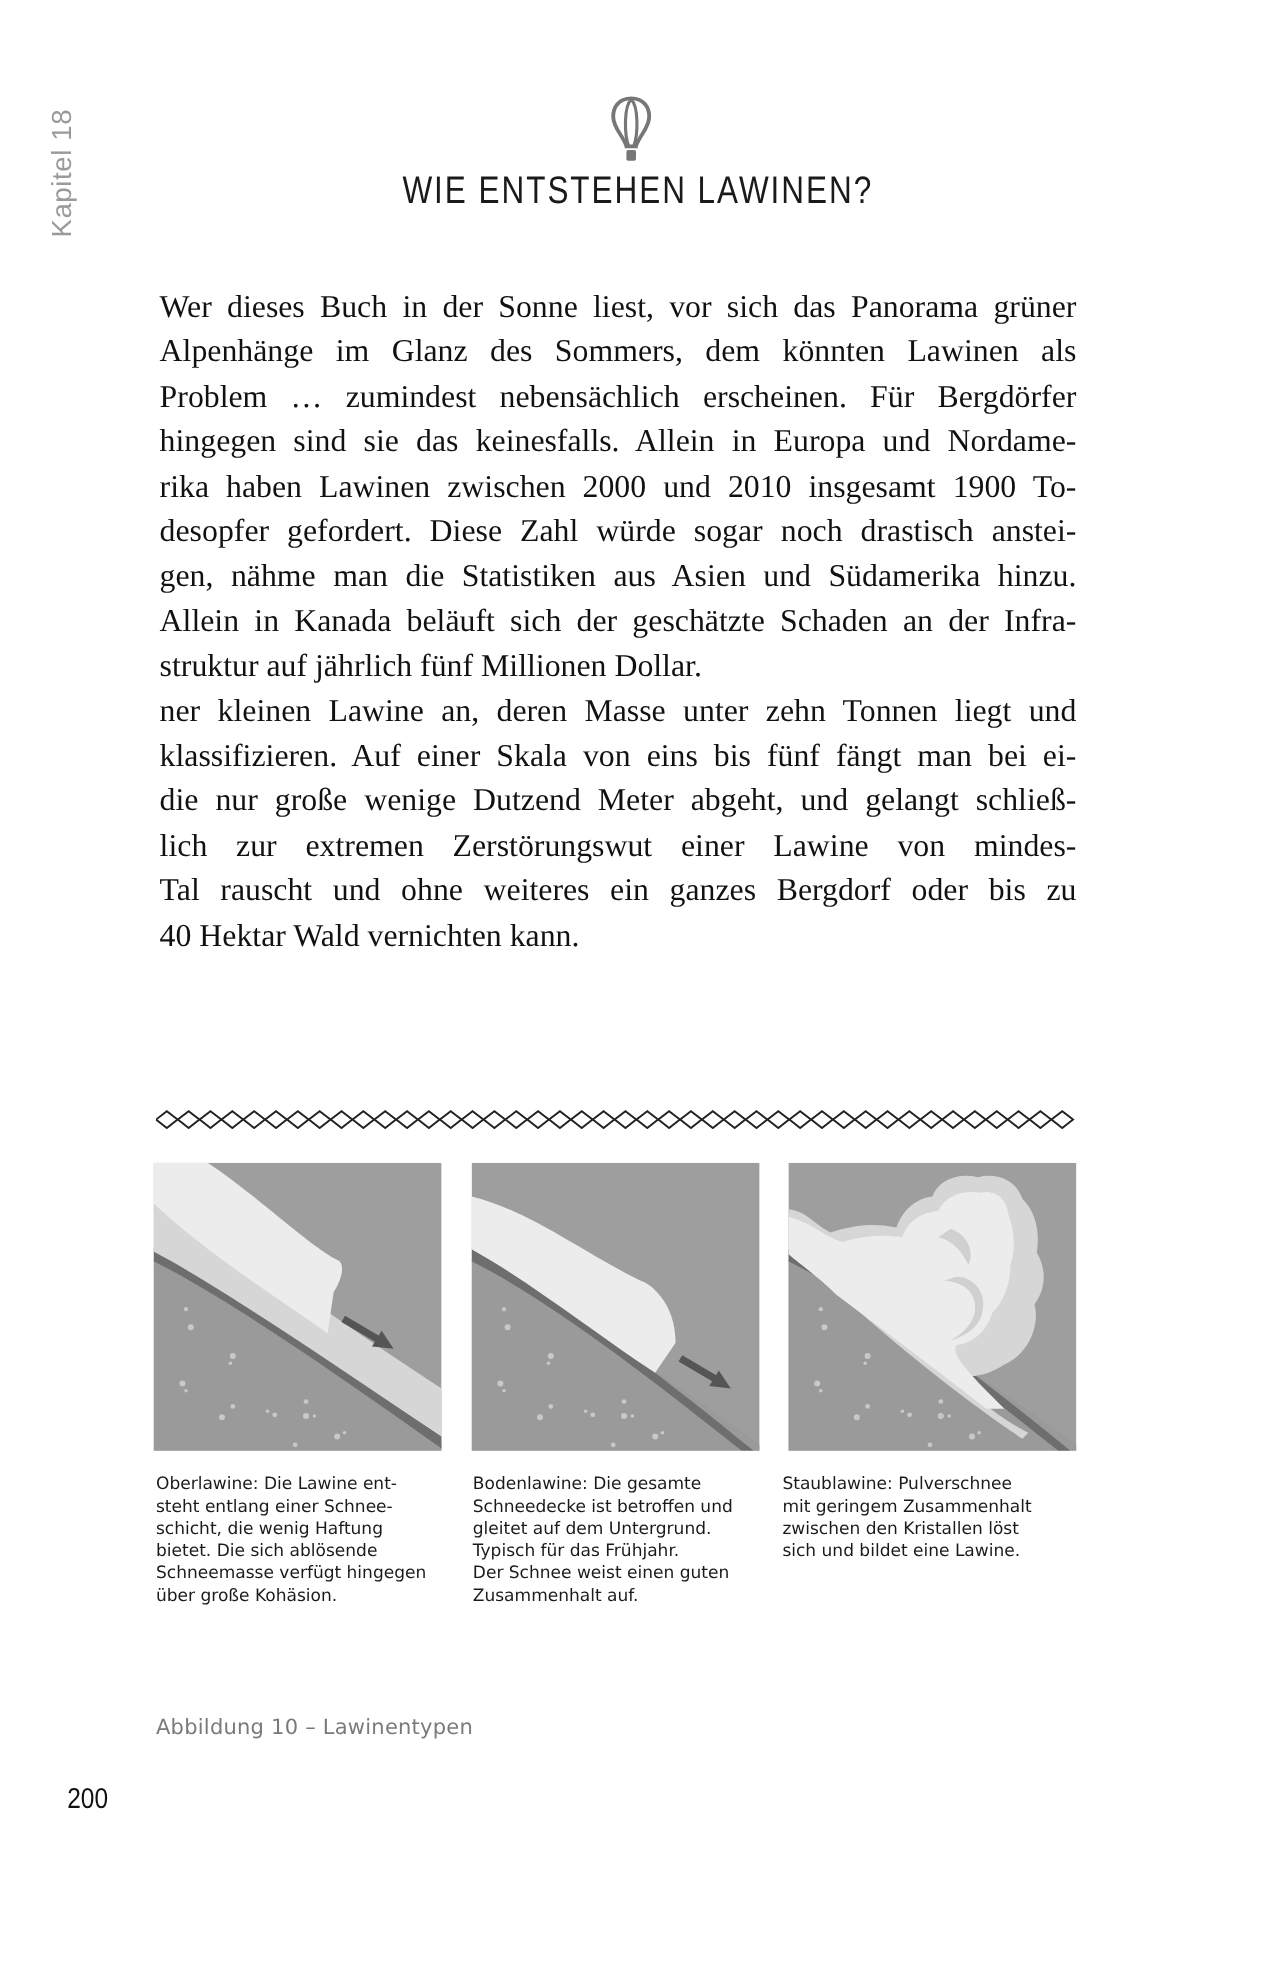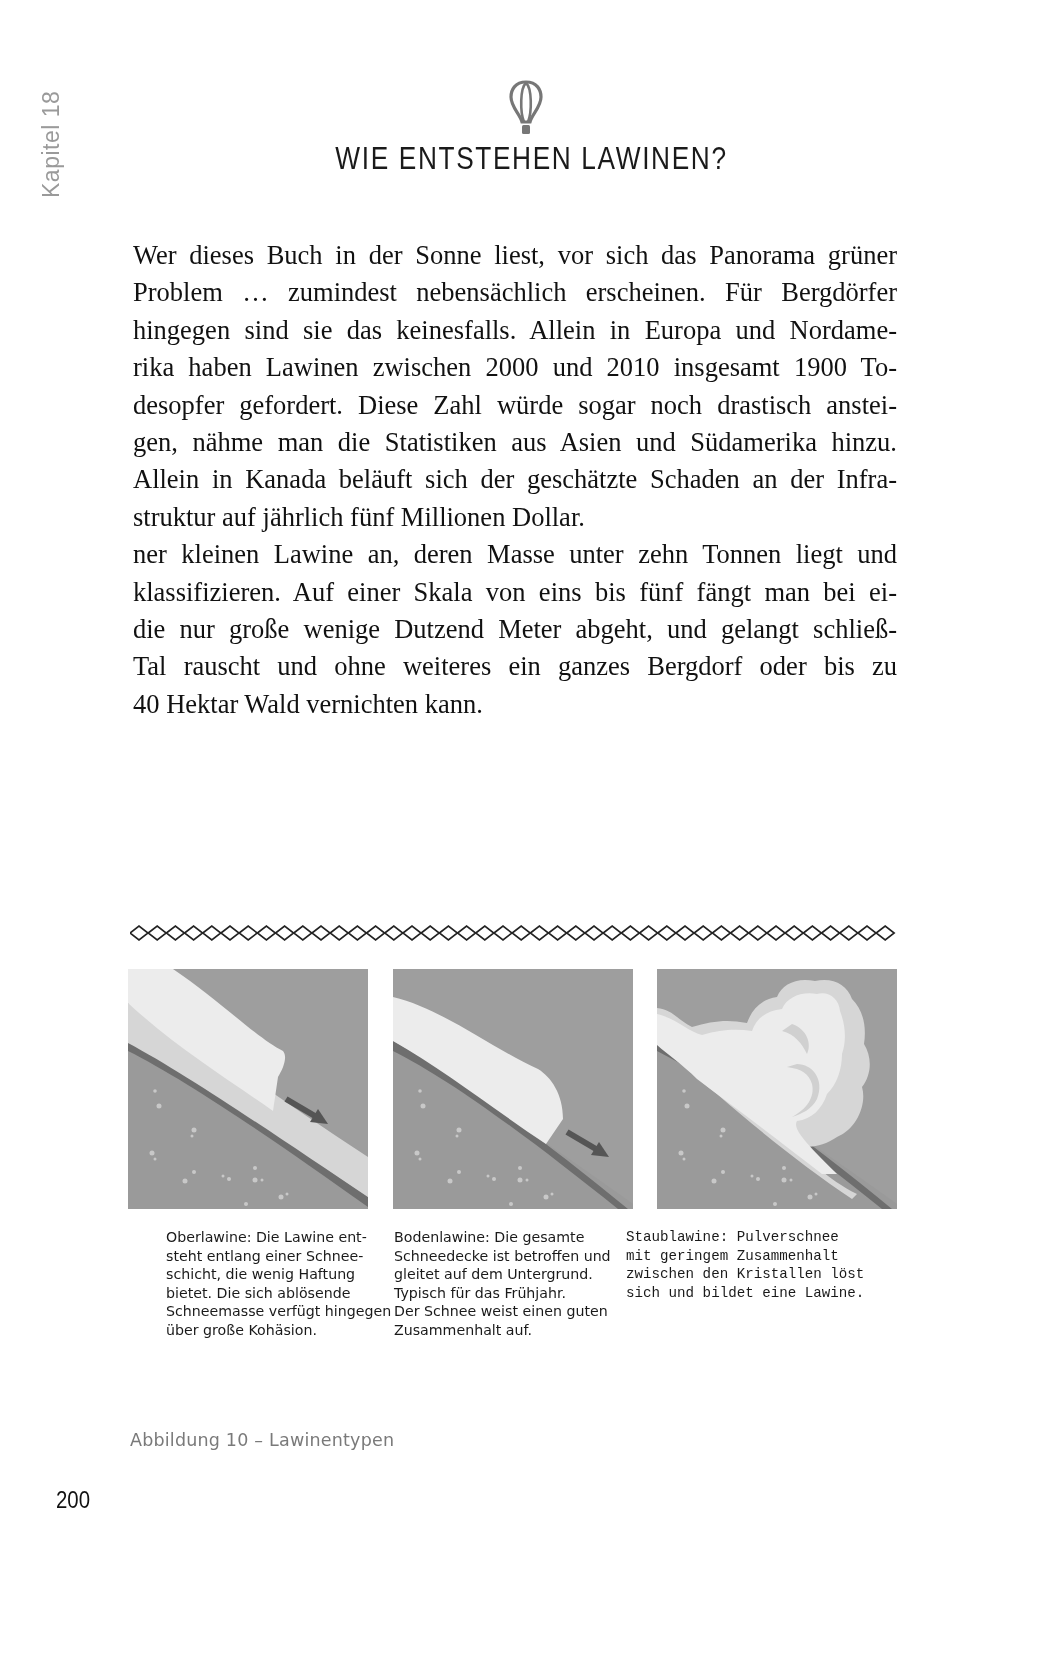--- a/index.html
+++ b/index.html
@@ -71,23 +71,23 @@
 
     .caption {
       position: absolute;
       top: 1228px;
       width: 260px;
       font-family: "DejaVu Sans", sans-serif;
       font-size: 14.2px;
       line-height: 18.6px;
       color: #1a1a1a;
     }
-    .cap-1 { left: 130px; margin-left: 36px; }
+    .cap-1 { left: 130px; }
     .cap-2 { left: 394px; }
-    .cap-3 { left: 626px; font-family: Liberation Mono, monospace; }
+    .cap-3 { left: 652px; }
 
     .figure-caption {
       position: absolute;
       left: 130px; top: 1430px;
       font-family: "DejaVu Sans", sans-serif;
       font-size: 17.5px;
       color: #7a7a7a;
       letter-spacing: 0.2px;
     }
 
@@ -111,32 +111,34 @@
   <path d="M17 3 C11 8 11 32 15 42" fill="none" stroke="#777" stroke-width="2.6"></path>
   <path d="M17 3 C23 8 23 32 19 42" fill="none" stroke="#777" stroke-width="2.6"></path>
   <rect x="13" y="45" width="8" height="9" rx="1.5" fill="#777"></rect>
 </svg>
 
 <div class="page-title">WIE ENTSTEHEN LAWINEN?</div>
 
 <div class="body-text">
   <p>
     <span class="line">Wer dieses Buch in der Sonne liest, vor sich das Panorama grüner</span>
+    <span class="line">Alpenhänge im Glanz des Sommers, dem könnten Lawinen als</span>
     <span class="line">Problem … zumindest nebensächlich erscheinen. Für Bergdörfer</span>
     <span class="line">hingegen sind sie das keinesfalls. Allein in Europa und Nordame-</span>
     <span class="line">rika haben Lawinen zwischen 2000 und 2010 insgesamt 1900 To-</span>
     <span class="line">desopfer gefordert. Diese Zahl würde sogar noch drastisch anstei-</span>
     <span class="line">gen, nähme man die Statistiken aus Asien und Südamerika hinzu.</span>
     <span class="line">Allein in Kanada beläuft sich der geschätzte Schaden an der Infra-</span>
     <span class="line last">struktur auf jährlich fünf Millionen Dollar.</span>
   </p>
   <p>
     <span class="line">ner kleinen Lawine an, deren Masse unter zehn Tonnen liegt und</span>
     <span class="line">klassifizieren. Auf einer Skala von eins bis fünf fängt man bei ei-</span>
     <span class="line">die nur große wenige Dutzend Meter abgeht, und gelangt schließ-</span>
+    <span class="line">lich zur extremen Zerstörungswut einer Lawine von mindes-</span>
     <span class="line">Tal rauscht und ohne weiteres ein ganzes Bergdorf oder bis zu</span>
     <span class="line last">40 Hektar Wald vernichten kann.</span>
   </p>
 </div>
 
 <svg class="divider" id="divider" viewBox="0 0 770 16">
     <polygon points="0,8 9,1 18,8 9,15" fill="none" stroke="#222" stroke-width="1.6"></polygon>
     <polygon points="18.2,8 27.2,1 36.2,8 27.2,15" fill="none" stroke="#222" stroke-width="1.6"></polygon>
     <polygon points="36.4,8 45.4,1 54.4,8 45.4,15" fill="none" stroke="#222" stroke-width="1.6"></polygon>
     <polygon points="54.599999999999994,8 63.599999999999994,1 72.6,8 63.599999999999994,15" fill="none" stroke="#222" stroke-width="1.6"></polygon>

